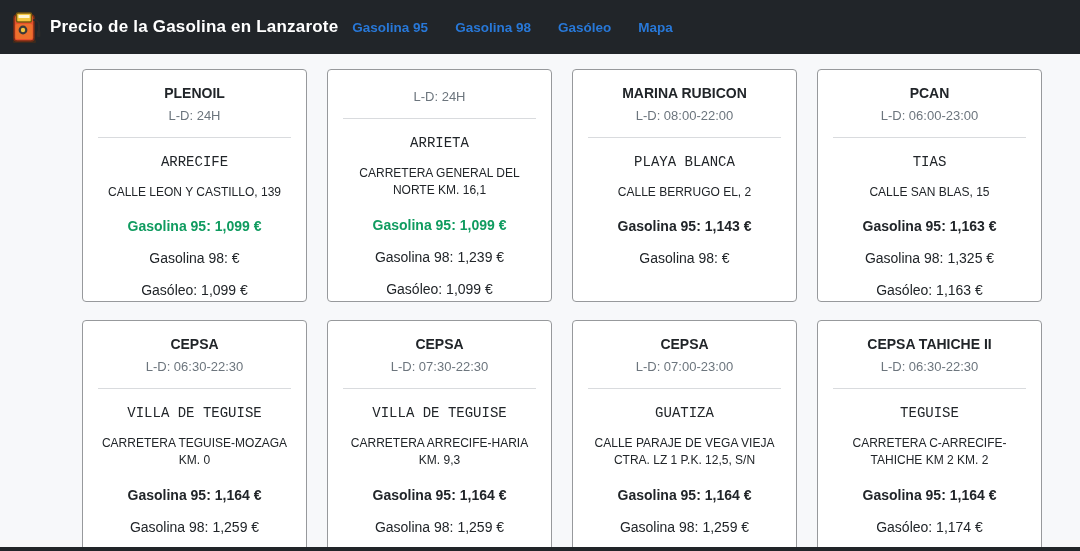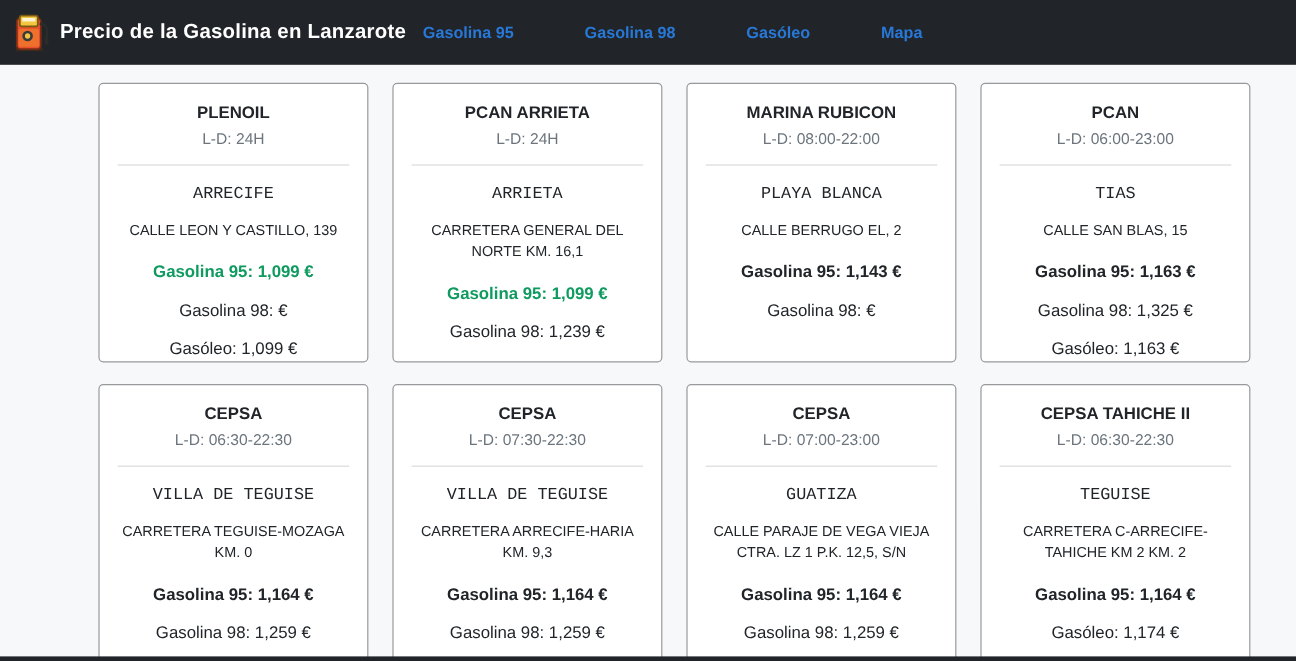--- a/index.html
+++ b/index.html
@@ -35,21 +35,21 @@
     flex:0 0 auto;
   }
   h1.title{
     color:#fff;
     font-size:17px;
     font-weight:bold;
     letter-spacing:.2px;
     margin-right:14px;
     white-space:nowrap;
   }
-  nav{display:flex;align-items:flex-start;gap:32px;}
+  nav{display:flex;align-items:flex-start;}
   nav a{
     color:var(--nav-link);
     font-size:13.5px;
     font-weight:bold;
     text-decoration:none;
     margin-right:27px;
     white-space:nowrap;
     cursor:pointer;
   }
   
@@ -152,21 +152,20 @@
       <div class="st-hours">L-D: 24H</div>
       <hr class="divider">
       <div class="st-city">ARRECIFE</div>
       <div class="st-address">CALLE LEON Y CASTILLO, 139</div>
       <div class="price g95">Gasolina 95: 1,099 €</div>
       <div class="price">Gasolina 98: €</div>
       <div class="price">Gasóleo: 1,099 €</div>
     </div>
 
     <div class="card" data-variant="green">
-      <div class="st-name">PCAN ARRIETA</div>
       <div class="st-hours">L-D: 24H</div>
       <hr class="divider">
       <div class="st-city">ARRIETA</div>
       <div class="st-address">CARRETERA GENERAL DEL NORTE KM. 16,1</div>
       <div class="price g95">Gasolina 95: 1,099 €</div>
       <div class="price">Gasolina 98: 1,239 €</div>
       <div class="price">Gasóleo: 1,099 €</div>
     </div>
 
     <div class="card" data-variant="dark">

